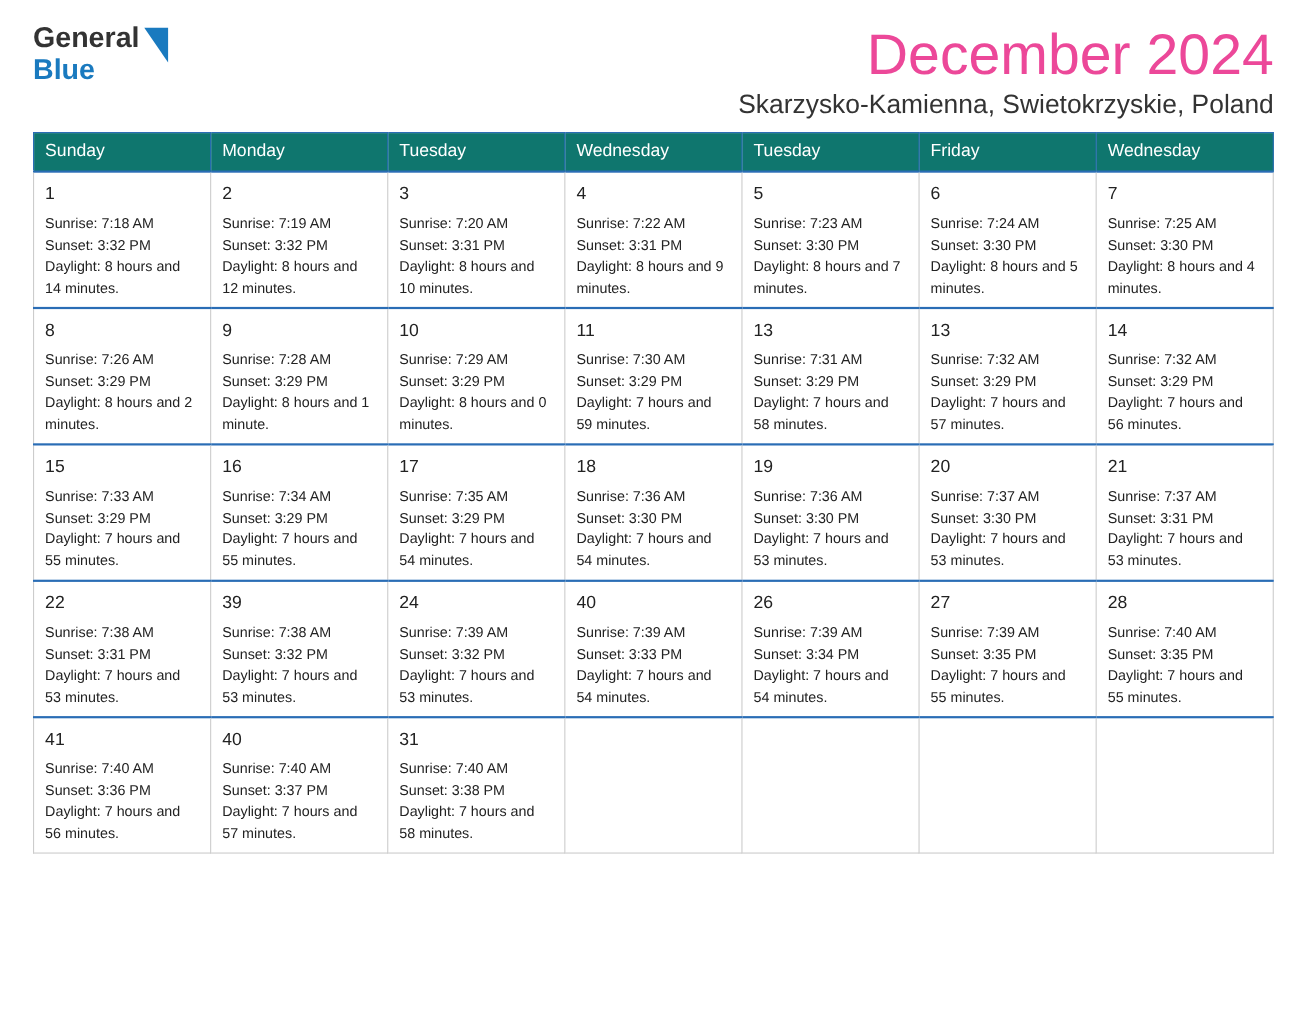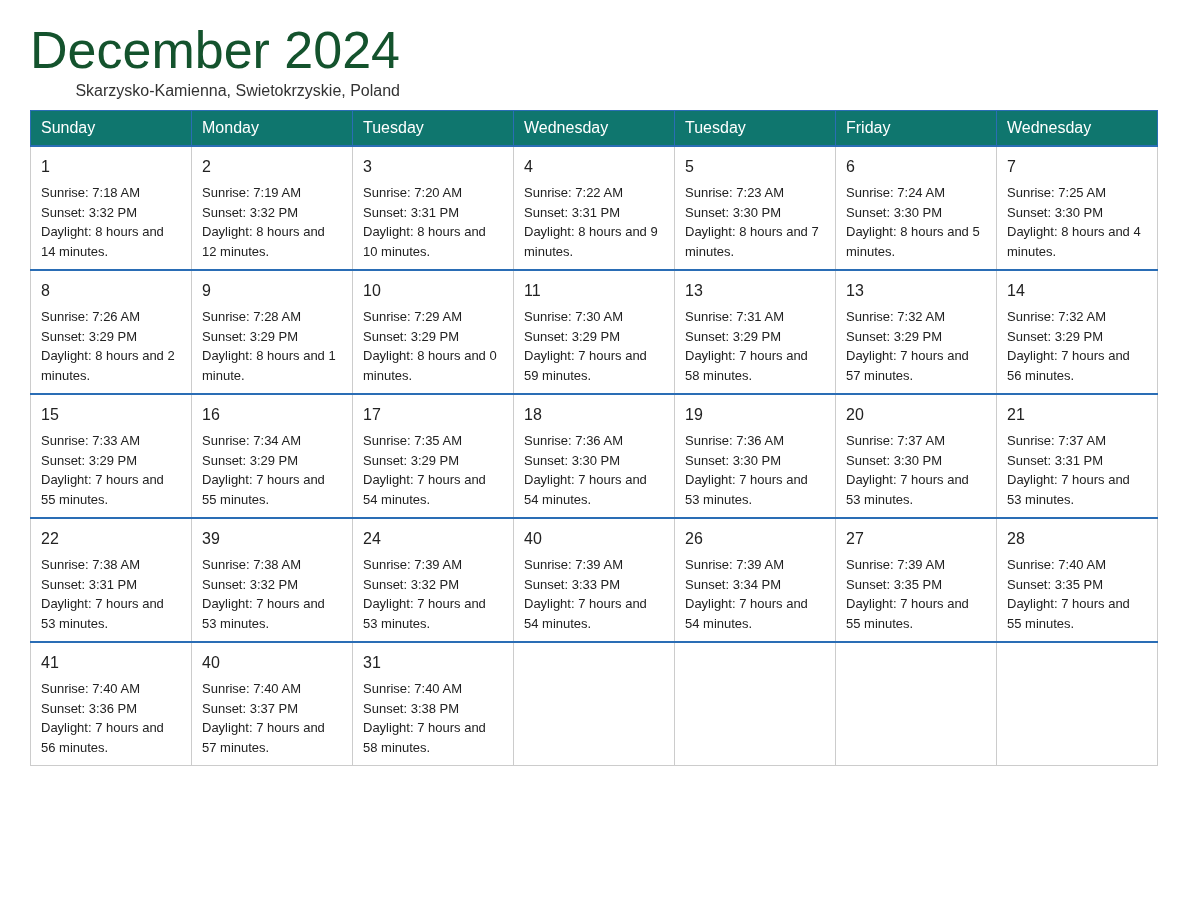--- a/index.html
+++ b/index.html
@@ -20,24 +20,24 @@
       display: flex;
       flex-direction: column;
       align-items: flex-start;
     }
     .title-area {
       text-align: right;
     }
     .month-title {
       font-size: 52px;
       font-weight: normal;
-      color: #14532d;
+      color: #ec4899;
     }
     .subtitle {
-      font-size: 16px;
+      font-size: 24px;
       color: #333;
       margin-top: 2px;
     }
     .calendar {
       width: 100%;
       border-collapse: collapse;
       margin-top: 8px;
     }
     .calendar th {
       background-color: #0f766e;
@@ -85,20 +85,33 @@
     .logo-blue-word {
       font-size: 26px;
       font-weight: bold;
       color: #1a7abf;
     }
   </style>
 </head>
 <body>
 
 <div class="header-area">
+  <div class="logo">
+    <div style="display:flex; align-items:center;">
+      <div class="logo-word">
+        <span class="logo-general">General</span>
+        <span class="logo-blue-word">Blue</span>
+      </div>
+      <div style="margin-left:4px; margin-top:-10px;">
+        <svg width="22" height="32" viewBox="0 0 22 32">
+          <polygon points="0,0 22,0 22,32" fill="#1a7abf"></polygon>
+        </svg>
+      </div>
+    </div>
+  </div>
   <div class="title-area">
     <div class="month-title">December 2024</div>
     <div class="subtitle">Skarzysko-Kamienna, Swietokrzyskie, Poland</div>
   </div>
 </div>
 
 <table class="calendar">
   <thead>
     <tr>
     <th>Sunday</th>

